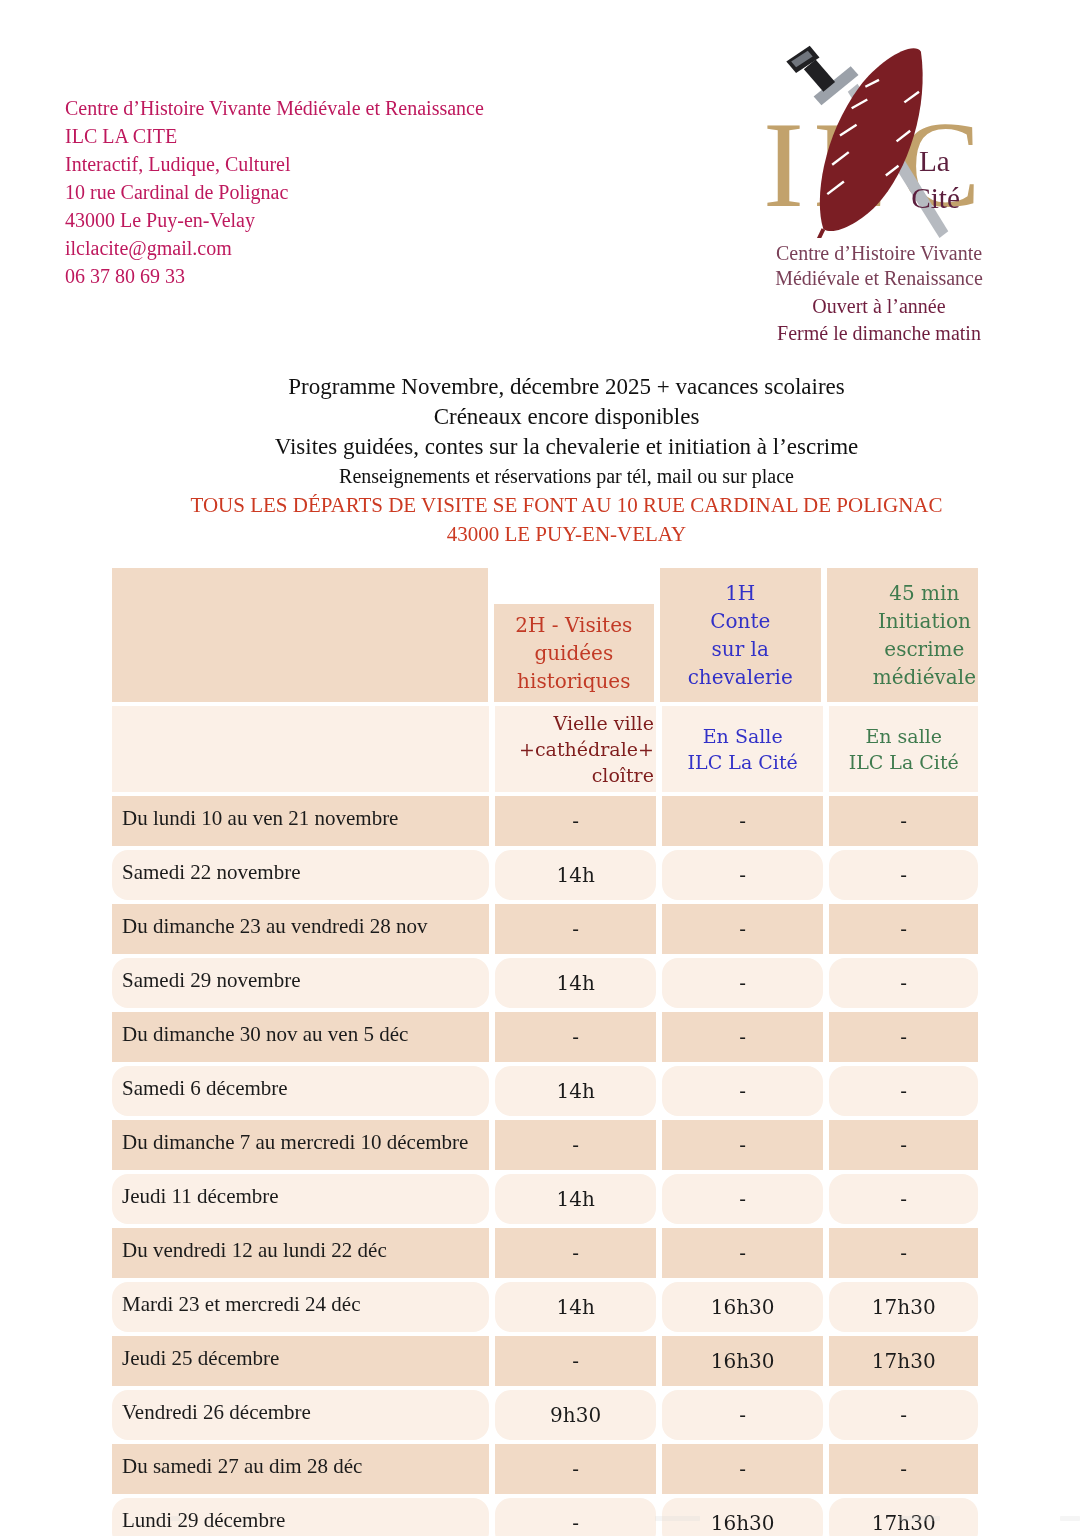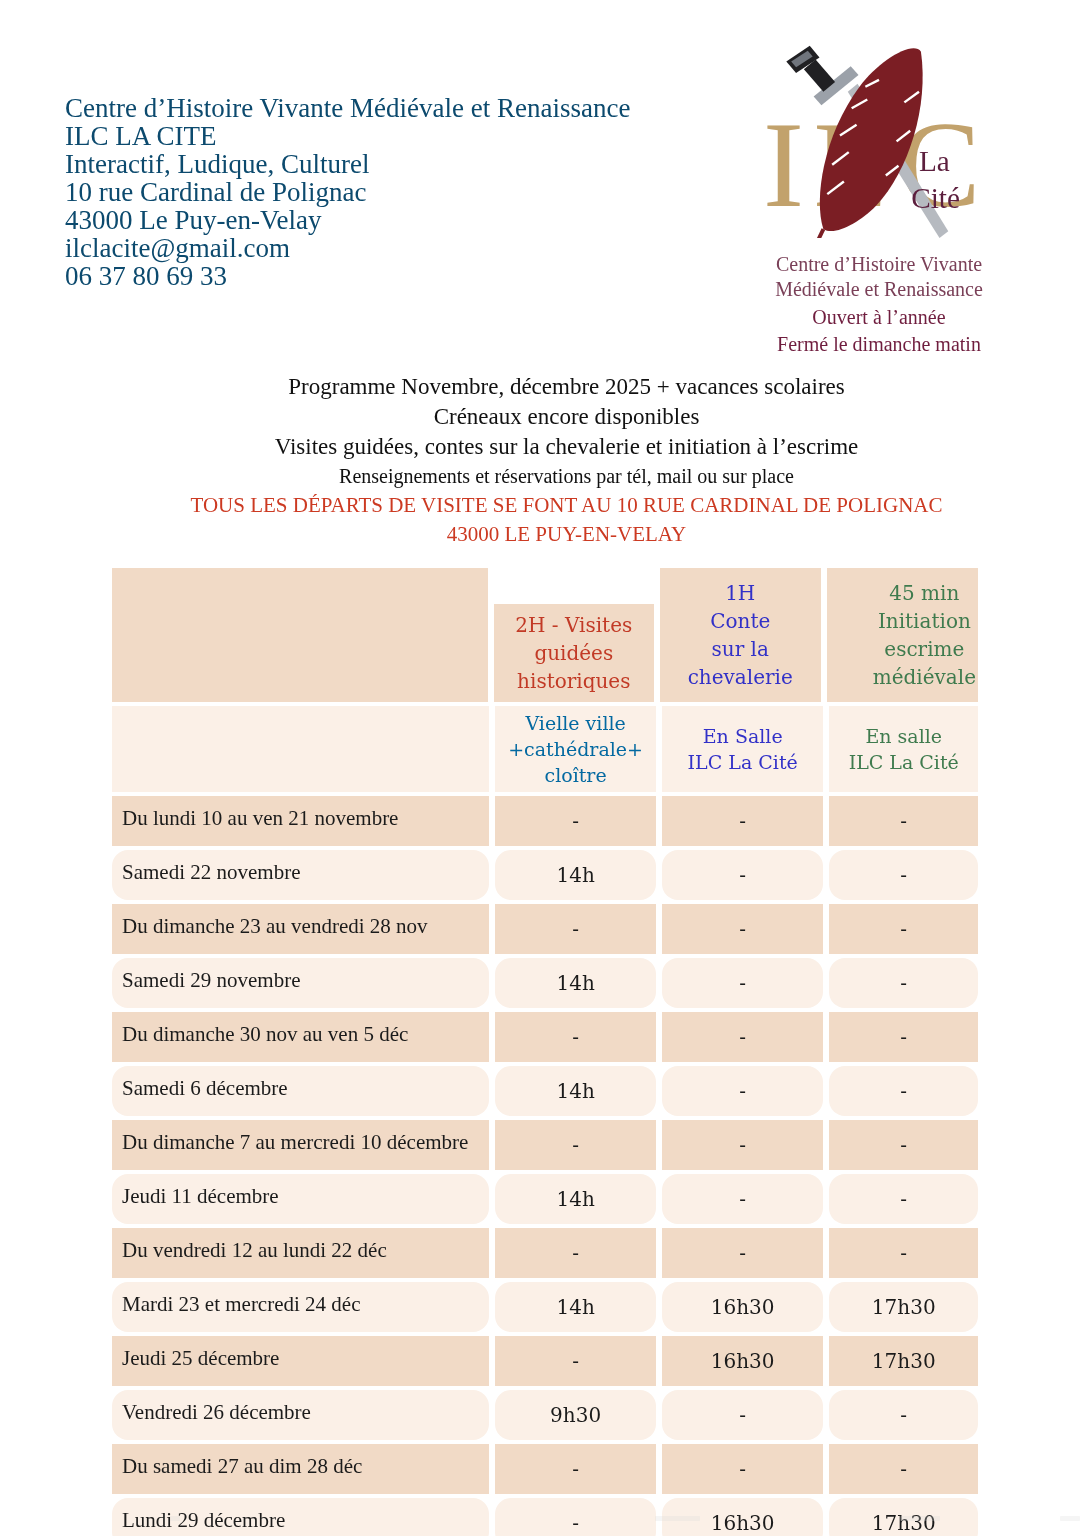--- a/index.html
+++ b/index.html
@@ -2,26 +2,26 @@
 <html style="--row-dark: #f1dac6; --row-light: #fbf0e7; --alert-color: #cc3a22;"><head>
 <meta charset="utf-8">
 <style>
   html,body { margin:0; padding:0; background:#ffffff; }
   .page {
     position:relative; width:1085px; height:1536px; background:#ffffff;
     font-family:"Liberation Serif", serif; color:#1a1a1a; overflow:hidden;
   }
 
   
-  .contact { position:absolute; left:65px; top:94px; font-size:27px; line-height:28px; color:#0c4a6e;font-family:Liberation Serif, serif; }
+  .contact { position:absolute; left:65px; top:94px; font-size:20px; line-height:28px; color:#be185d;font-family:Liberation Serif, serif; }
 
   
   .logo-block { position:absolute; left:745px; top:38px; width:268px; text-align:center; }
   .logo-block svg { display:block; margin:0 auto; }
-  .logo-subtitle { font-size:20px; line-height:25px; color:#7a4058; margin-top:14px; }
+  .logo-subtitle { font-size:20px; line-height:25px; color:#7a4058; margin-top:3px; }
   .logo-hours { font-size:20px; line-height:27px; color:#6f1d3e; margin-top:2px; }
 
   
   .intro { position:absolute; left:0; top:372px; width:100%; text-align:center;margin-left:24px; }
   .intro .big { font-size:23px; line-height:30px; color:#111111; }
   .intro .small { font-size:20px; line-height:29px; color:#111111; }
   .intro .alert { font-size:21px; line-height:29px; color:var(--alert-color,#cc3a22); }
 
   
   .schedule { position:absolute; left:112px; top:568px; width:866px; font-family:"DejaVu Serif", serif; }
@@ -125,21 +125,21 @@
         </div>
         <div class="tcell hcell h1" style="color: rgb(63, 123, 78); padding-left: 46px;">
           <div>45 min</div>
           <div>Initiation</div>
           <div>escrime</div>
           <div>médiévale</div>
         </div>
       </div>
     <div class="trow thead2">
         <div class="tcell hcell h2"></div>
-        <div class="tcell hcell h2" style="color: #0369a1;">
+        <div class="tcell hcell h2" style="color: #7f1d1d; align-items: flex-end;">
           <div>Vielle ville</div>
           <div>+cathédrale+</div>
           <div>cloître</div>
         </div>
         <div class="tcell hcell h2" style="color: rgb(50, 49, 200);">
           <div>En Salle</div>
           <div>ILC La Cité</div>
         </div>
         <div class="tcell hcell h2" style="color: rgb(63, 123, 78);">
           <div>En salle</div>

